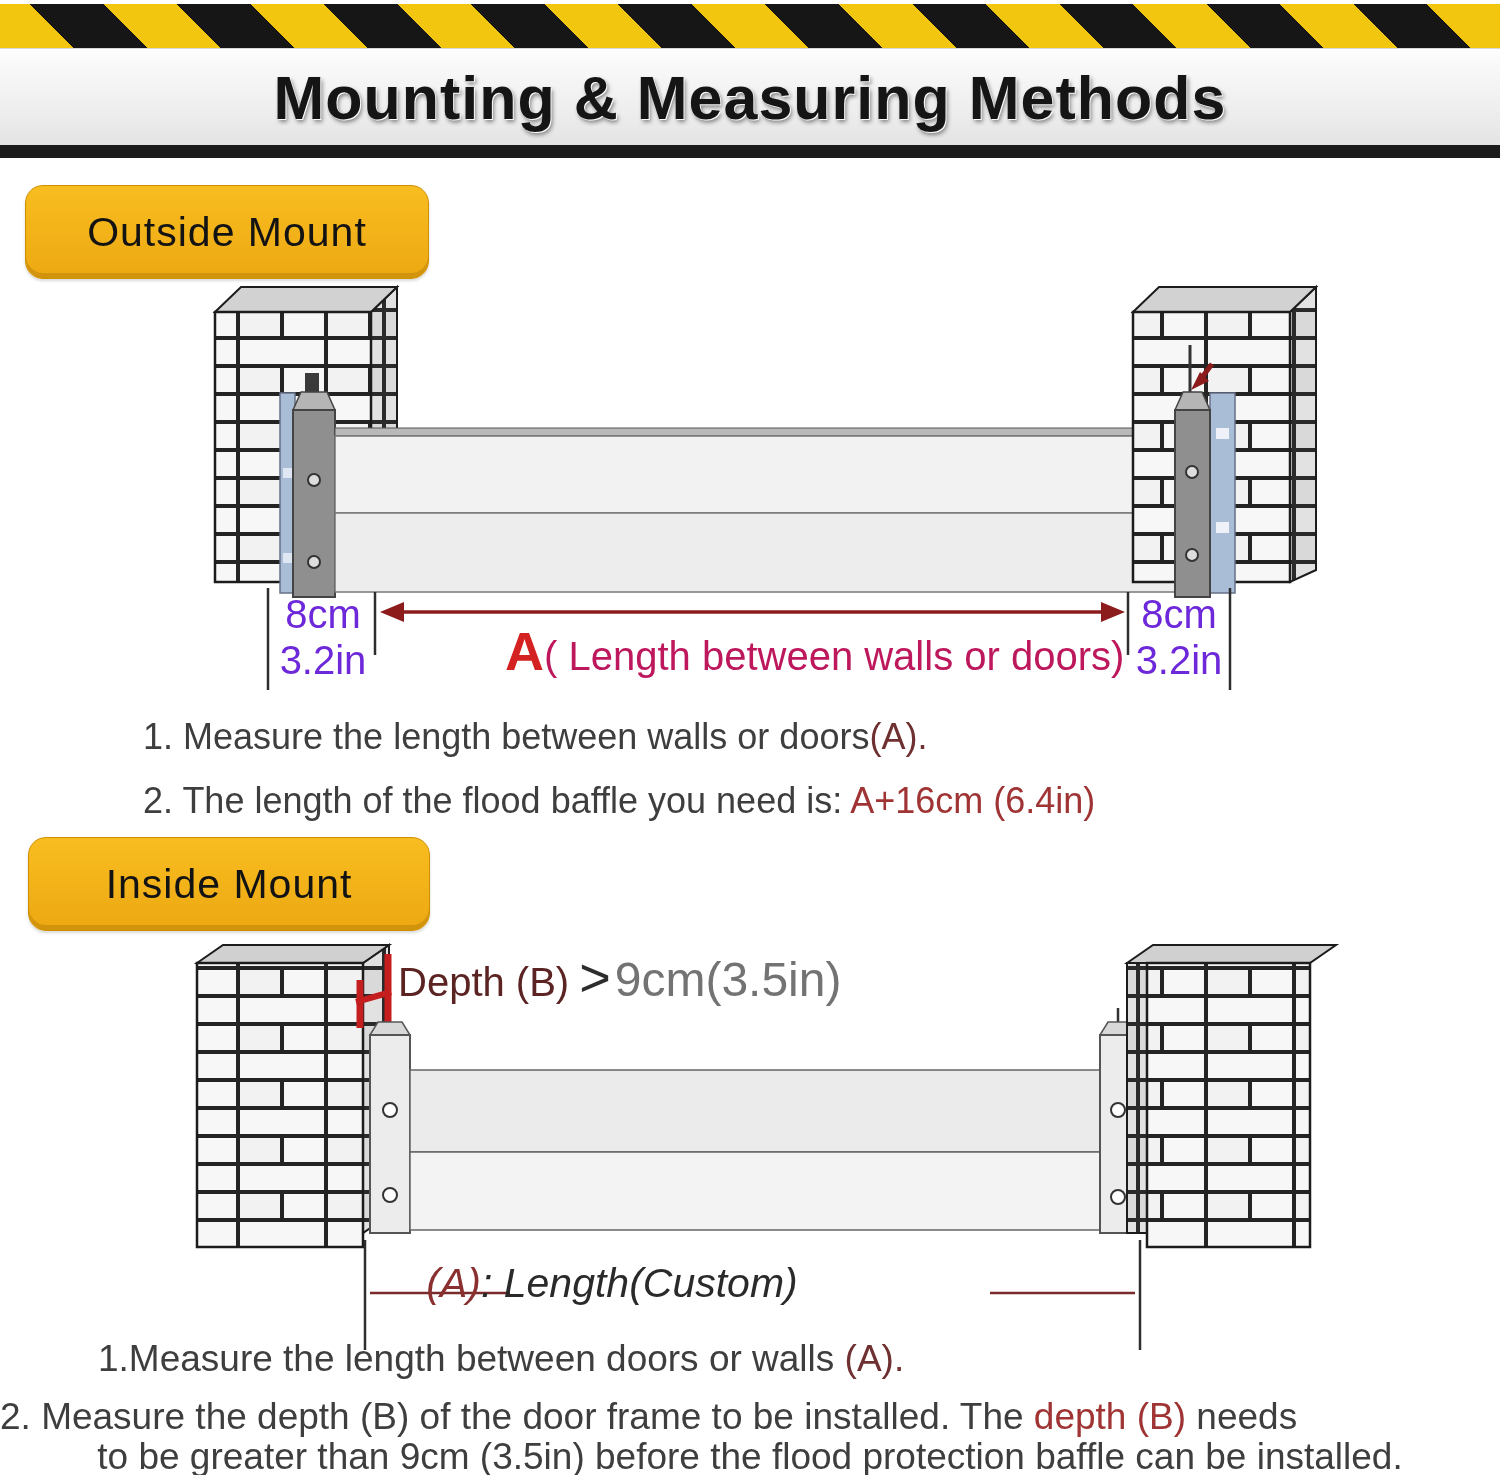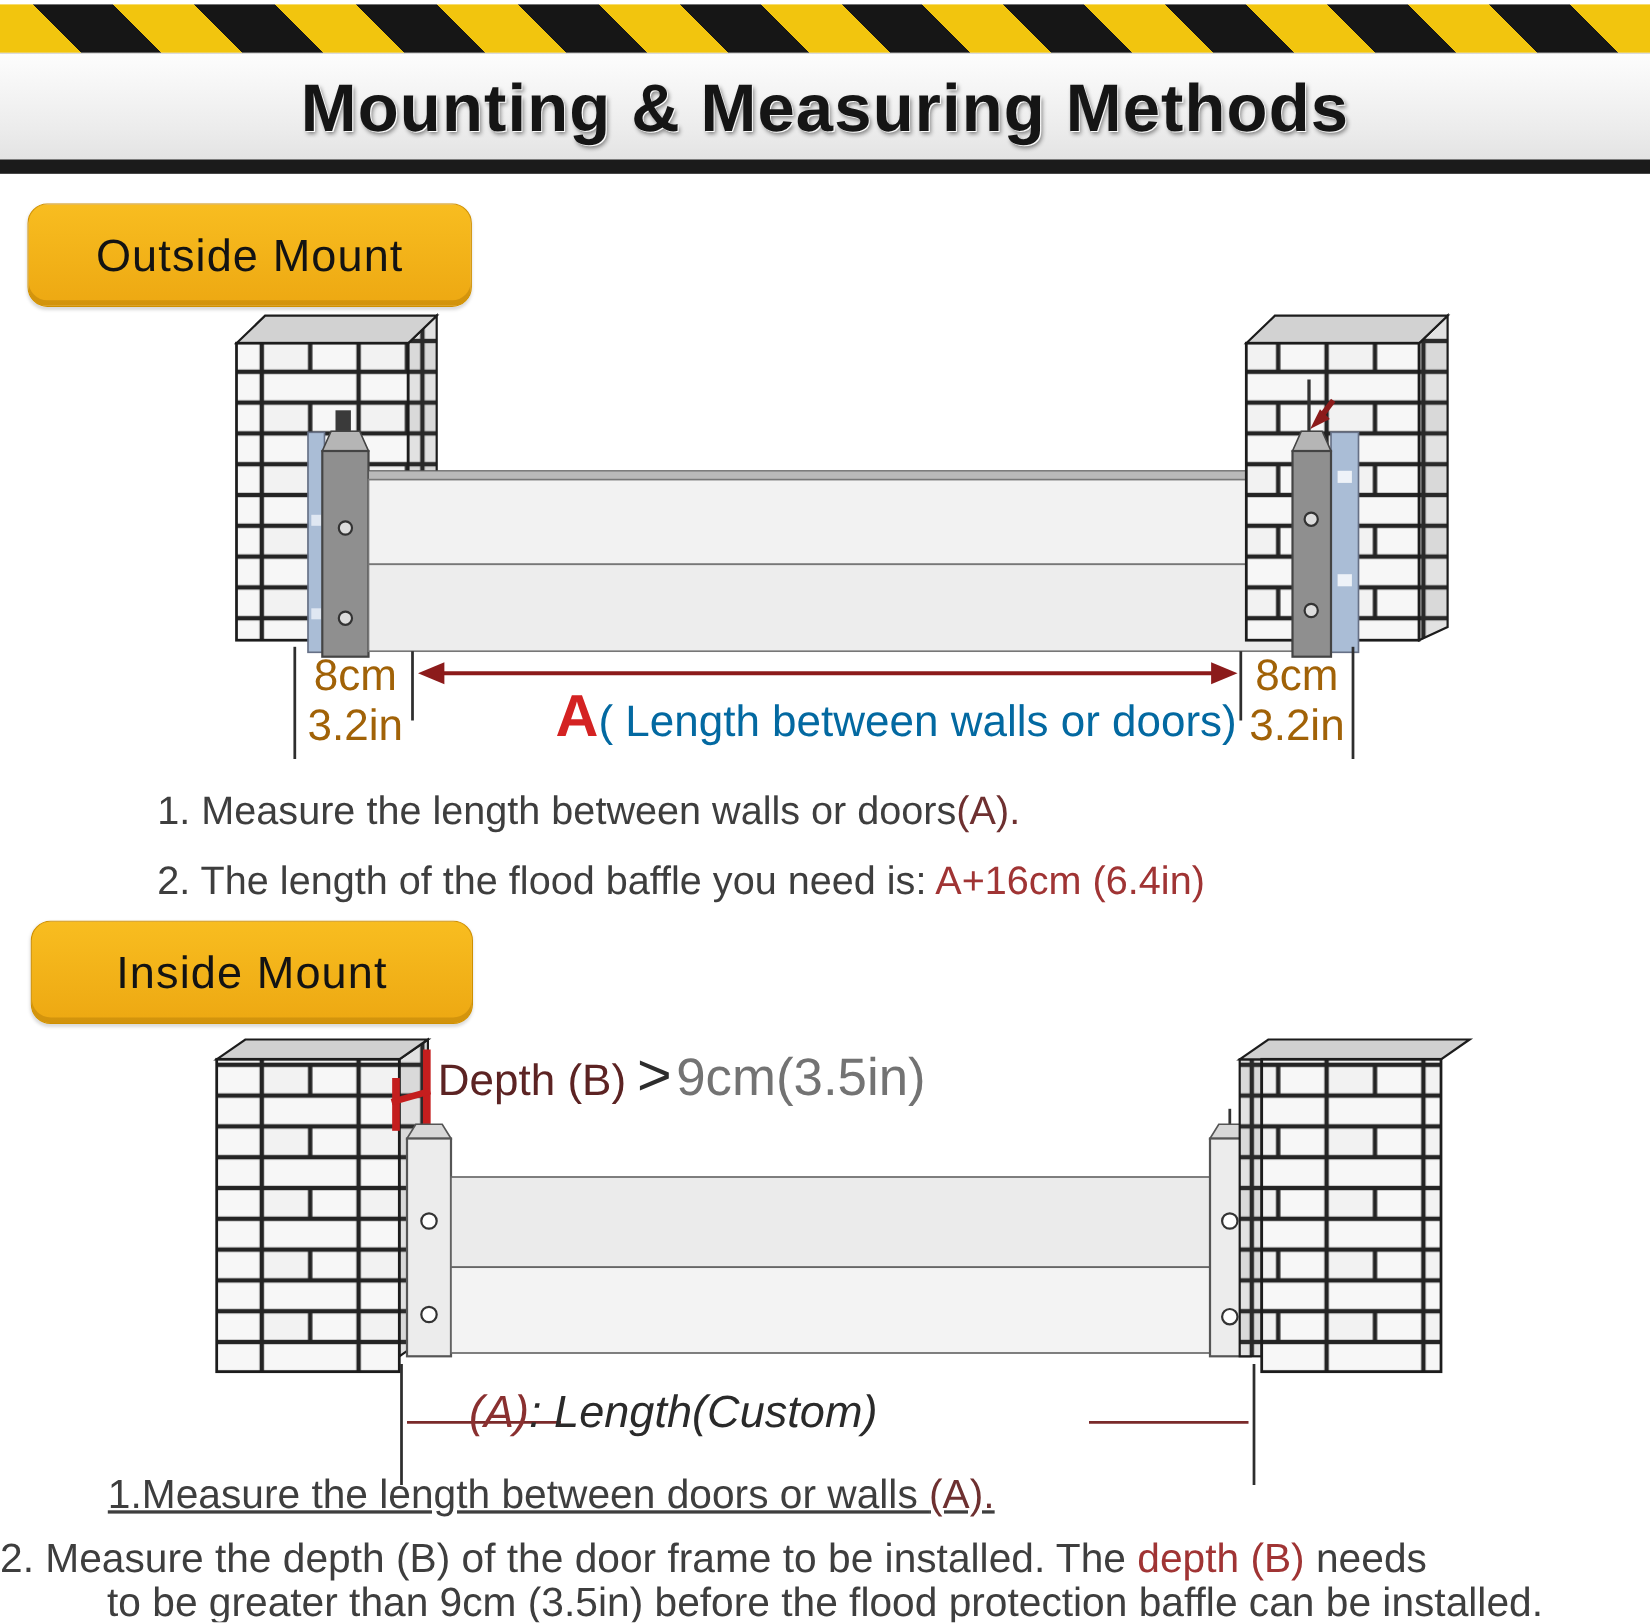--- a/index.html
+++ b/index.html
@@ -23,40 +23,40 @@
   .badge span{font-size:41px;font-weight:500;color:#131313;letter-spacing:1px;}
   .badge-outside{left:25px;top:185px;width:402px;height:92px;}
   .badge-inside{left:28px;top:837px;width:400px;height:92px;}
 
   
   .diag{position:absolute;}
   .diag-outside{left:150px;top:282px;}
   .diag-inside{left:150px;top:940px;}
 
   
-  .dim-text{position:absolute;font-size:40px;color:#a16207;text-align:center;width:110px;line-height:44px;}
+  .dim-text{position:absolute;font-size:40px;color:#6d28d9;text-align:center;width:110px;line-height:44px;}
   .a-label{position:absolute;left:505px;top:624px;display:flex;align-items:baseline;}
   .a-label .big-red{font-size:54px;font-weight:700;color:#d42222;line-height:54px;}
-  .a-label .rest{font-size:40px;color:#0369a1;}
+  .a-label .rest{font-size:40px;color:#be185d;}
 
   .depth-label{position:absolute;left:398px;top:946px;display:flex;align-items:baseline;white-space:nowrap;}
   .depth-label .d1{font-size:40px;color:#5c2323;}
   .depth-label .gt{font-size:54px;color:#2d2d2d;margin:0 4px 0 10px;}
   .depth-label .d2{font-size:48px;color:#737373;}
 
   .len-custom{position:absolute;left:0;top:1260px;width:1224px;text-align:center;font-size:41px;color:#2a2a2a;font-style:italic;}
   .len-custom .accent{color:#8a3030;}
 
   
   .step{position:absolute;font-size:36px;color:#3e3e3e;white-space:nowrap;}
   .step .accent-dark{color:#6e3030;}
   .step .accent-red{color:#a03434;}
   .step-o1{left:143px;top:716px;}
   .step-o2{left:143px;top:780px;}
-  .step-i1{left:98px;top:1338px;font-size:37px;text-decoration:underline;}
+  .step-i1{left:98px;top:1338px;font-size:37px;}
   .step-i2a{left:0;top:1396px;width:1272px;text-align:center;font-size:37px;}
   .step-i2b{left:0;top:1436px;width:1500px;text-align:center;font-size:37px;}
   .step-i2a .accent-red,.step-i1 .accent-dark{white-space:nowrap;}
 </style>
 </head>
 <body>
 
 <div class="page">
 
   <div class="tape"></div>

